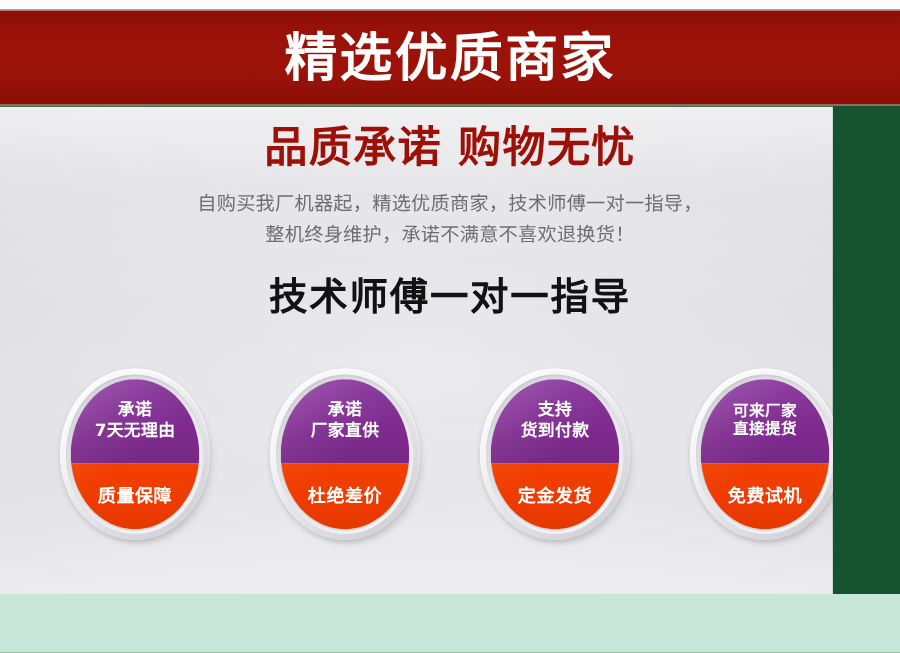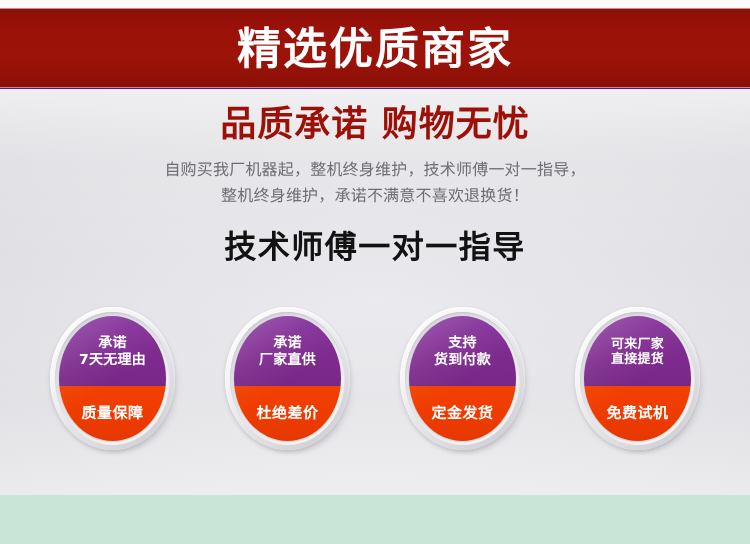--- a/index.html
+++ b/index.html
@@ -11,21 +11,21 @@
   body {
     font-family: "DejaVu Sans", "Liberation Sans", sans-serif;
   }
 
   
   .page {
     position: relative;
     width: 750px;
     height: 544px;
     overflow: hidden;
-    background: #4c1d95;
+    background: #14532d;
   }
 
   
   .top-strip {
     position: absolute;
     left: 0; top: 0;
     width: 750px;
     height: 8px;
     background: #fdfbfb;
   }
@@ -53,21 +53,21 @@
     line-height: 1;
     text-align: center;
     white-space: nowrap;
     transform: translateY(1px);
   }
 
   
   .body-area {
     position: absolute;
     left: 0; top: 89px;
-    width: 750px;
+    width: 694px;
     height: 406px;
     background: #e2e2e6;
     background:
       radial-gradient(ellipse 620px 300px at 50% 52%, #eaeaee 0%, #e3e3e7 48%, #d9d9de 100%);
     overflow: hidden;
   }
 
   
   .body-sheen {
     position: absolute;
@@ -268,21 +268,21 @@
   <div class="header-band">
     <div class="header-title">精选优质商家</div>
   </div>
 
   <div class="body-area">
     <div class="body-sheen"></div>
 
     <div class="copy-block">
       <div class="headline-red">品质承诺 购物无忧</div>
       <div class="subcopy">
-        <div class="subcopy-line">自购买我厂机器起，整机终身维护，技术师傅一对一指导，</div>
+        <div class="subcopy-line">自购买我厂机器起，精选优质商家，技术师傅一对一指导，</div>
         <div class="subcopy-line">整机终身维护，承诺不满意不喜欢退换货！</div>
       </div>
     </div>
 
     <div class="headline-black">技术师傅一对一指导</div>
 
     <div class="badge-row">
 
       <div class="badge">
         <div class="badge-shadow"></div>

